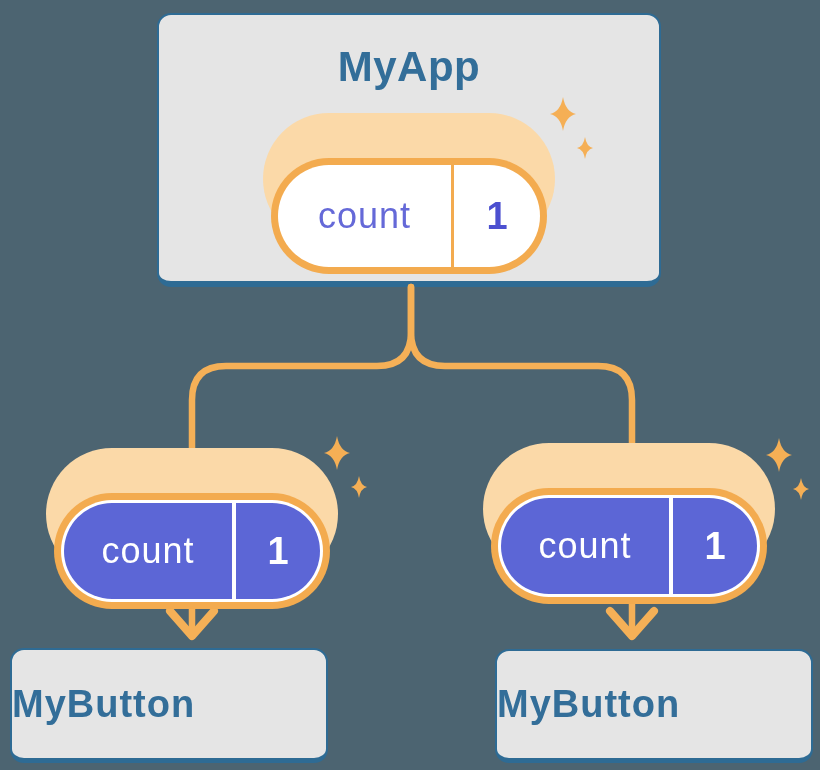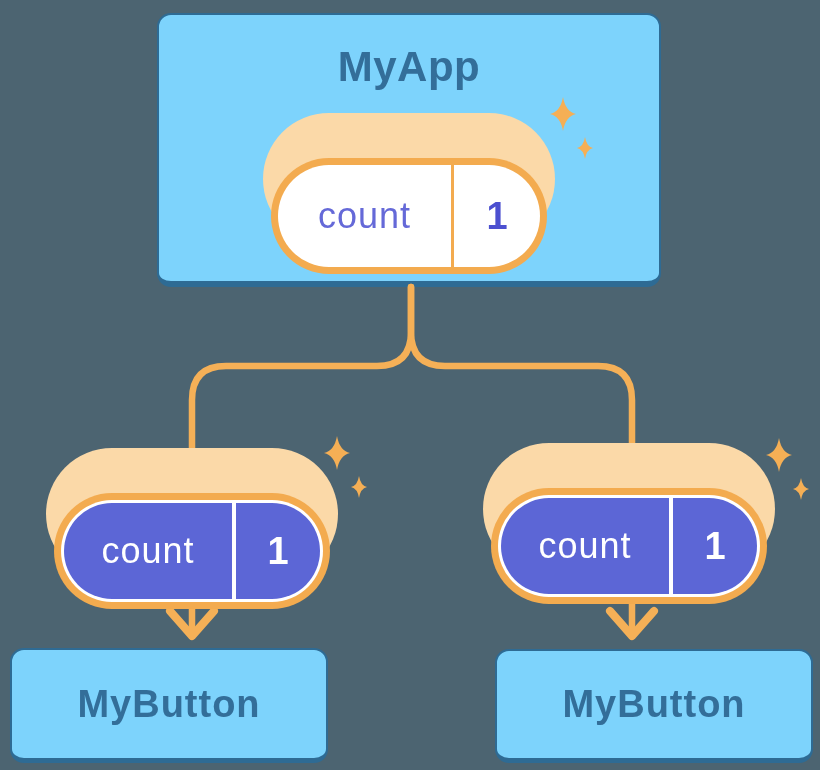--- a/index.html
+++ b/index.html
@@ -13,36 +13,36 @@
     position: relative;
     width: 820px; height: 770px;
     background: #4C6471;
   }
   svg.overlay { position: absolute; left: 0; top: 0; pointer-events: none; }
 
   
   .node {
     position: absolute;
     box-sizing: border-box;
-    background: #7dd3fc;
+    background: #e5e5e5;
     border: 2.5px solid #2E6B94;
     border-bottom-width: 6.5px;
     border-radius: 14px;
   }
   .node-root { left: 157px; top: 13px; width: 504px; height: 274px; }
   .node-title {
     text-align: center;
     color: #336E99;
     font-size: 42px;
     font-weight: 600;
     letter-spacing: 0.5px;
     padding-top: 28px;
   }
   .node-leaf {
-    display: flex; align-items: center; justify-content: center;
+    display: flex; align-items: center; 
     border-bottom-width: 5.5px;
   }
   .node-leaf .node-title { padding-top: 0; font-size: 38px; letter-spacing: 1px; }
   .node-leaf-left  { left: 10px;  top: 648px; width: 318px; height: 115px; }
   .node-leaf-right { left: 495px; top: 649px; width: 318px; height: 114px; }
 
   
   .state-pill {
     position: absolute;
     box-sizing: border-box;

